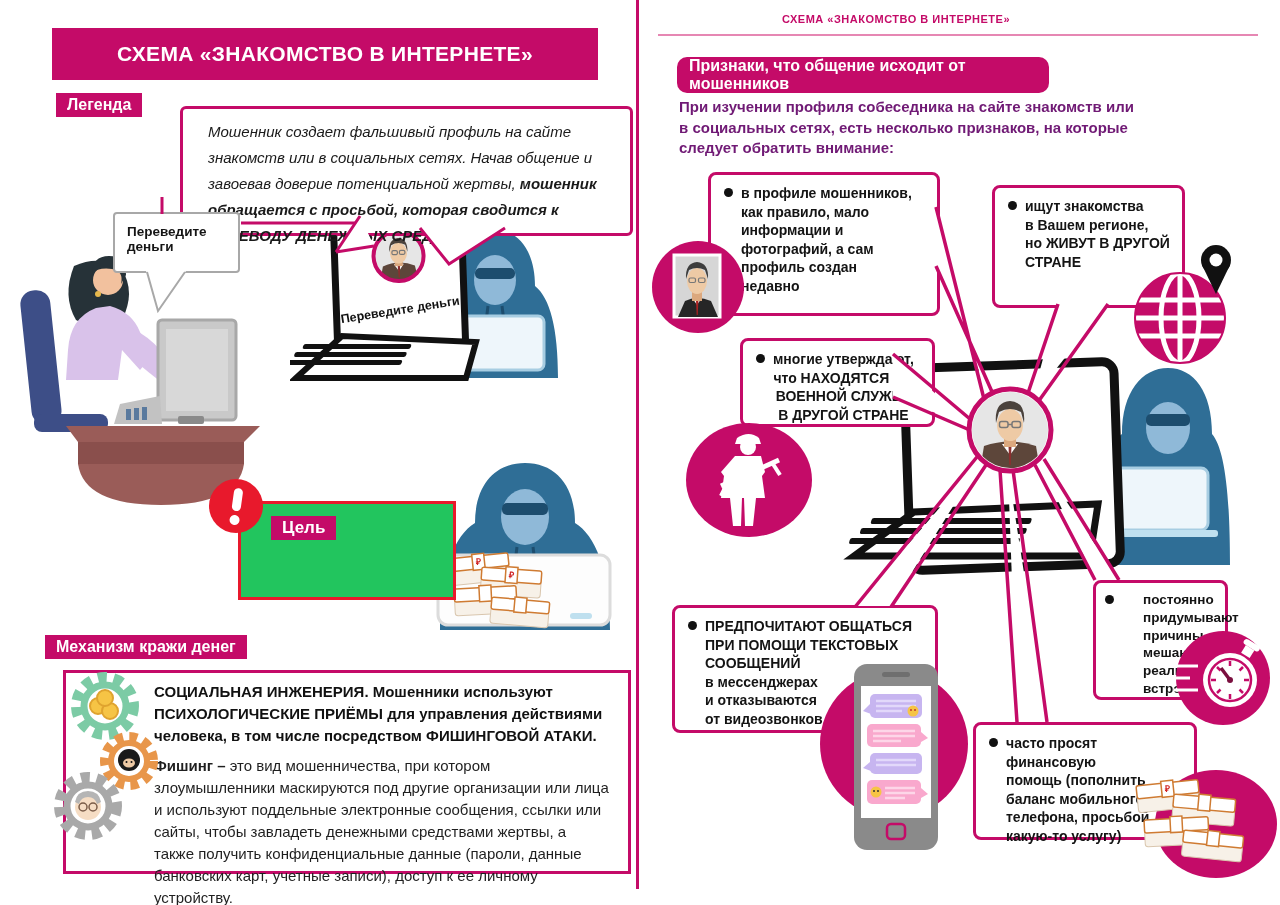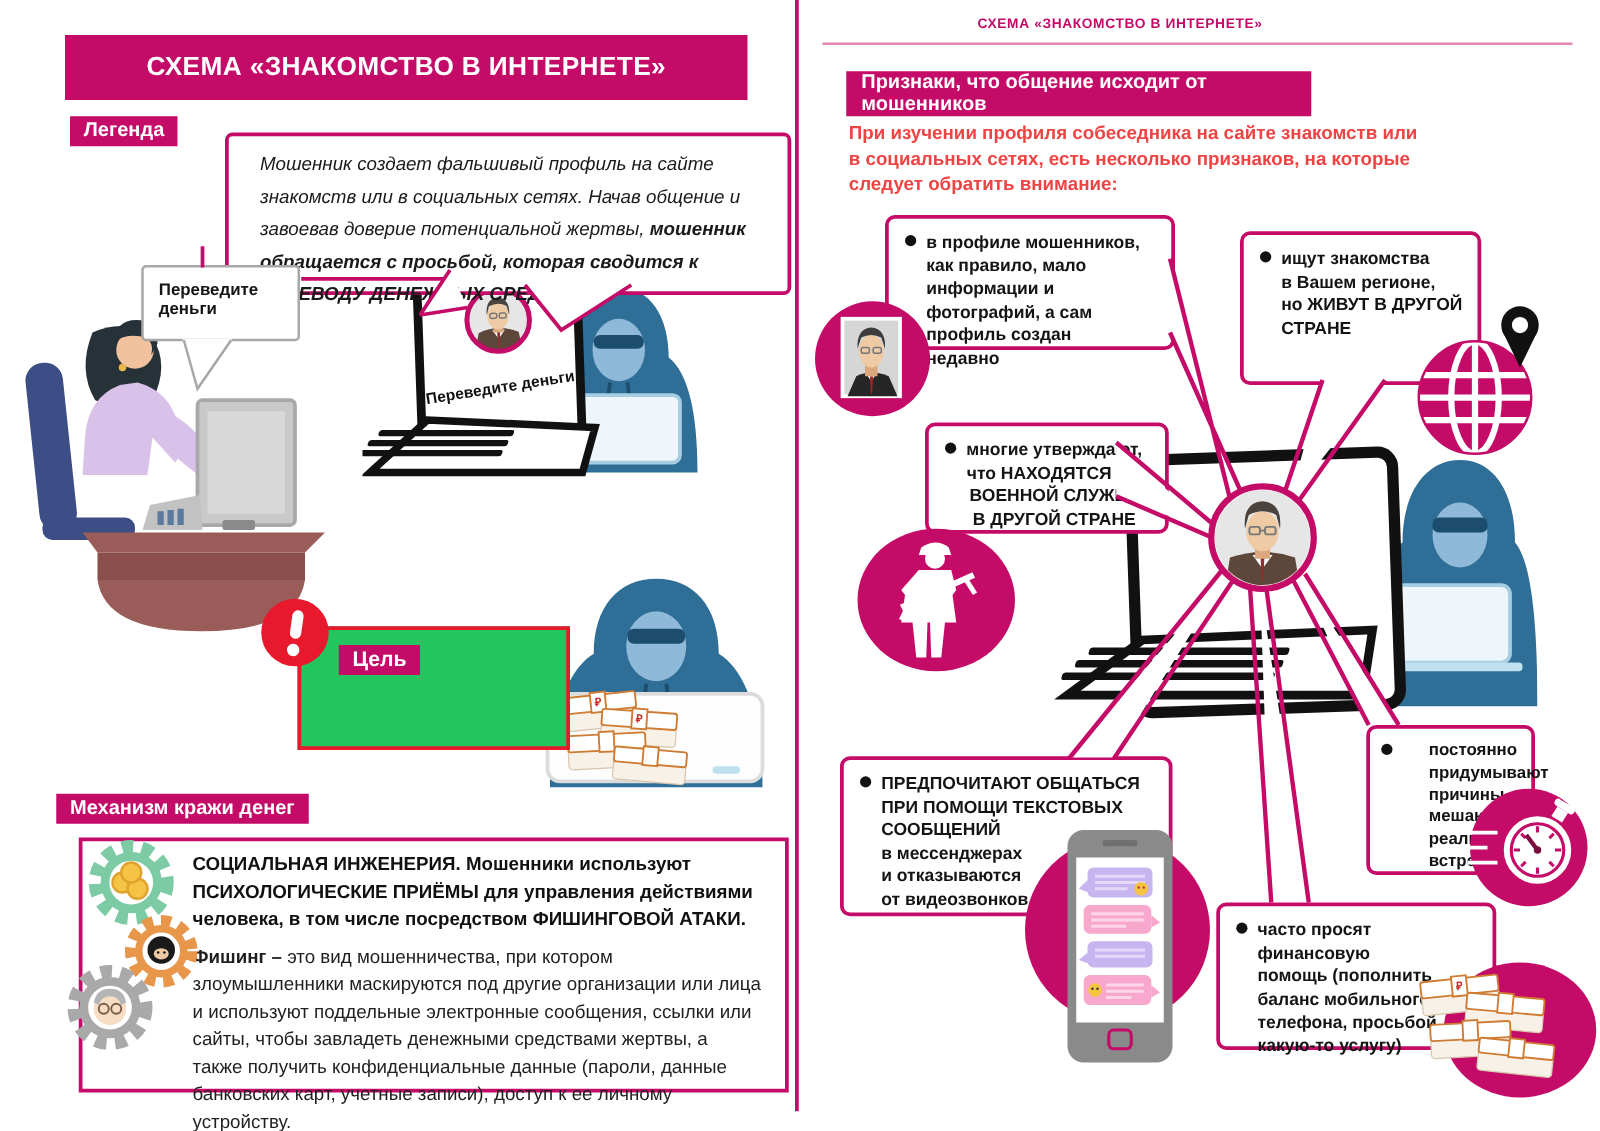--- a/index.html
+++ b/index.html
@@ -33,29 +33,29 @@
   #mech-text{position:absolute;left:88px;top:8px;width:456px;font-size:15px;
              line-height:22px;color:#1f1f1f;}
   #mech-text .p1{margin:0 0 8px 0;font-weight:bold;color:#111;}
   #mech-text .p2{margin:0;}
   #mech-text .term{font-weight:bold;}
   
   #header-right{left:656px;top:13px;width:480px;text-align:center;font-size:11px;
                 font-weight:bold;color:#c40b68;letter-spacing:.5px;}
   #rule-right{left:658px;top:34px;width:600px;height:2px;background:#e687b3;}
   #banner-right{left:677px;top:57px;width:372px;height:36px;font-size:16px;font-weight:bold;
-                display:flex;align-items:center;padding-left:12px;box-sizing:border-box;}
+                display:flex;align-items:center;padding-left:12px;box-sizing:border-box;border-radius:10px;}
   #intro-right{left:679px;top:97px;width:500px;font-weight:bold;font-size:15px;
-               line-height:20.5px;white-space:pre-line;color:#ef4444;}
+               line-height:20.5px;white-space:pre-line;color:#701a75;}
   .sign-box{position:absolute;background:#fff;border:3px solid #c40b68;border-radius:8px;
             box-sizing:border-box;z-index:3;}
   .sign{display:flex;gap:8px;padding:9px 6px 6px 13px;}
   .dot{flex:none;width:9px;height:9px;border-radius:50%;background:#111;margin-top:4px;}
   .sign-text{font-weight:bold;font-size:14px;line-height:18.5px;white-space:pre-line;color:#141414;}
-  #box1{left:708px;top:172px;width:232px;height:108px;}
+  #box1{left:708px;top:172px;width:232px;height:144px;}
   #box2{left:992px;top:185px;width:193px;height:123px;}
   #box3{left:740px;top:338px;width:195px;height:89px;text-align:center;}
   #box4{left:672px;top:605px;width:266px;height:128px;}
   #box5{left:1093px;top:580px;width:135px;height:120px;}
   #box5 .sign{padding:8px 4px 4px 9px;gap:29px;}
   #box5 .sign-text{font-size:13.5px;line-height:17.8px;}
   #box6{left:973px;top:722px;width:224px;height:118px;}
   
   .z2{z-index:2;} .z3{z-index:3;} .z4{z-index:4;} .z5{z-index:5;}
 </style>

